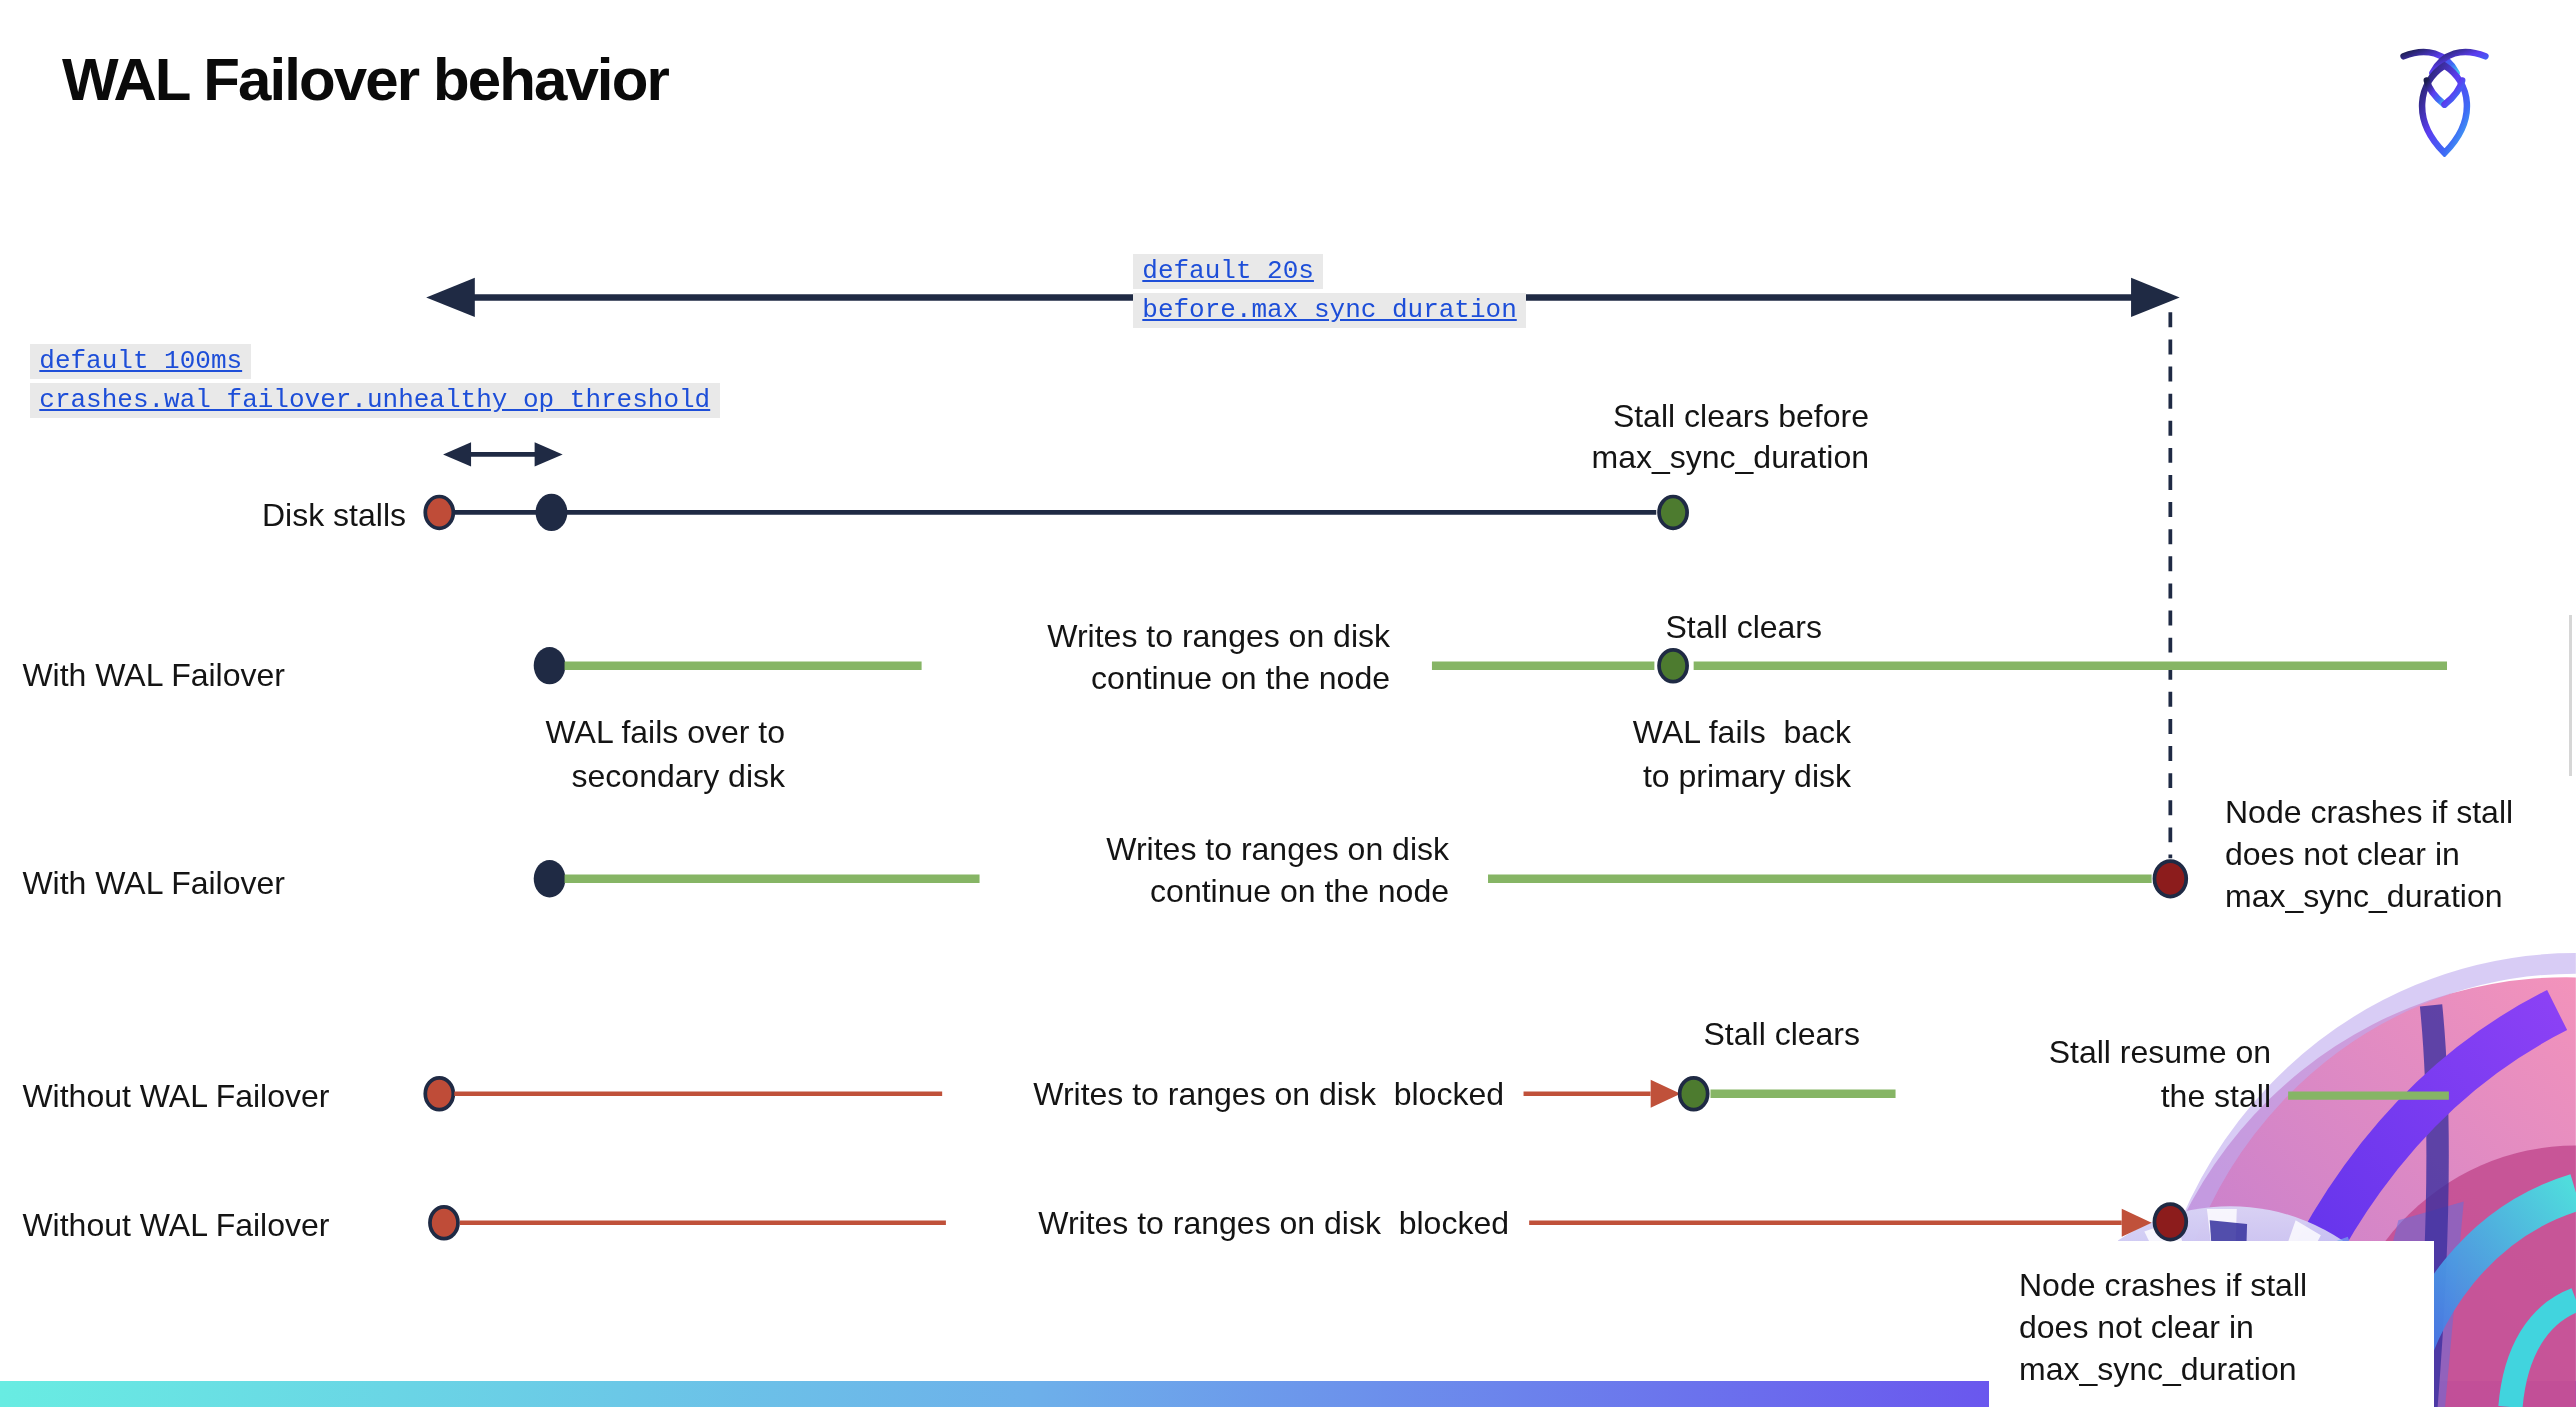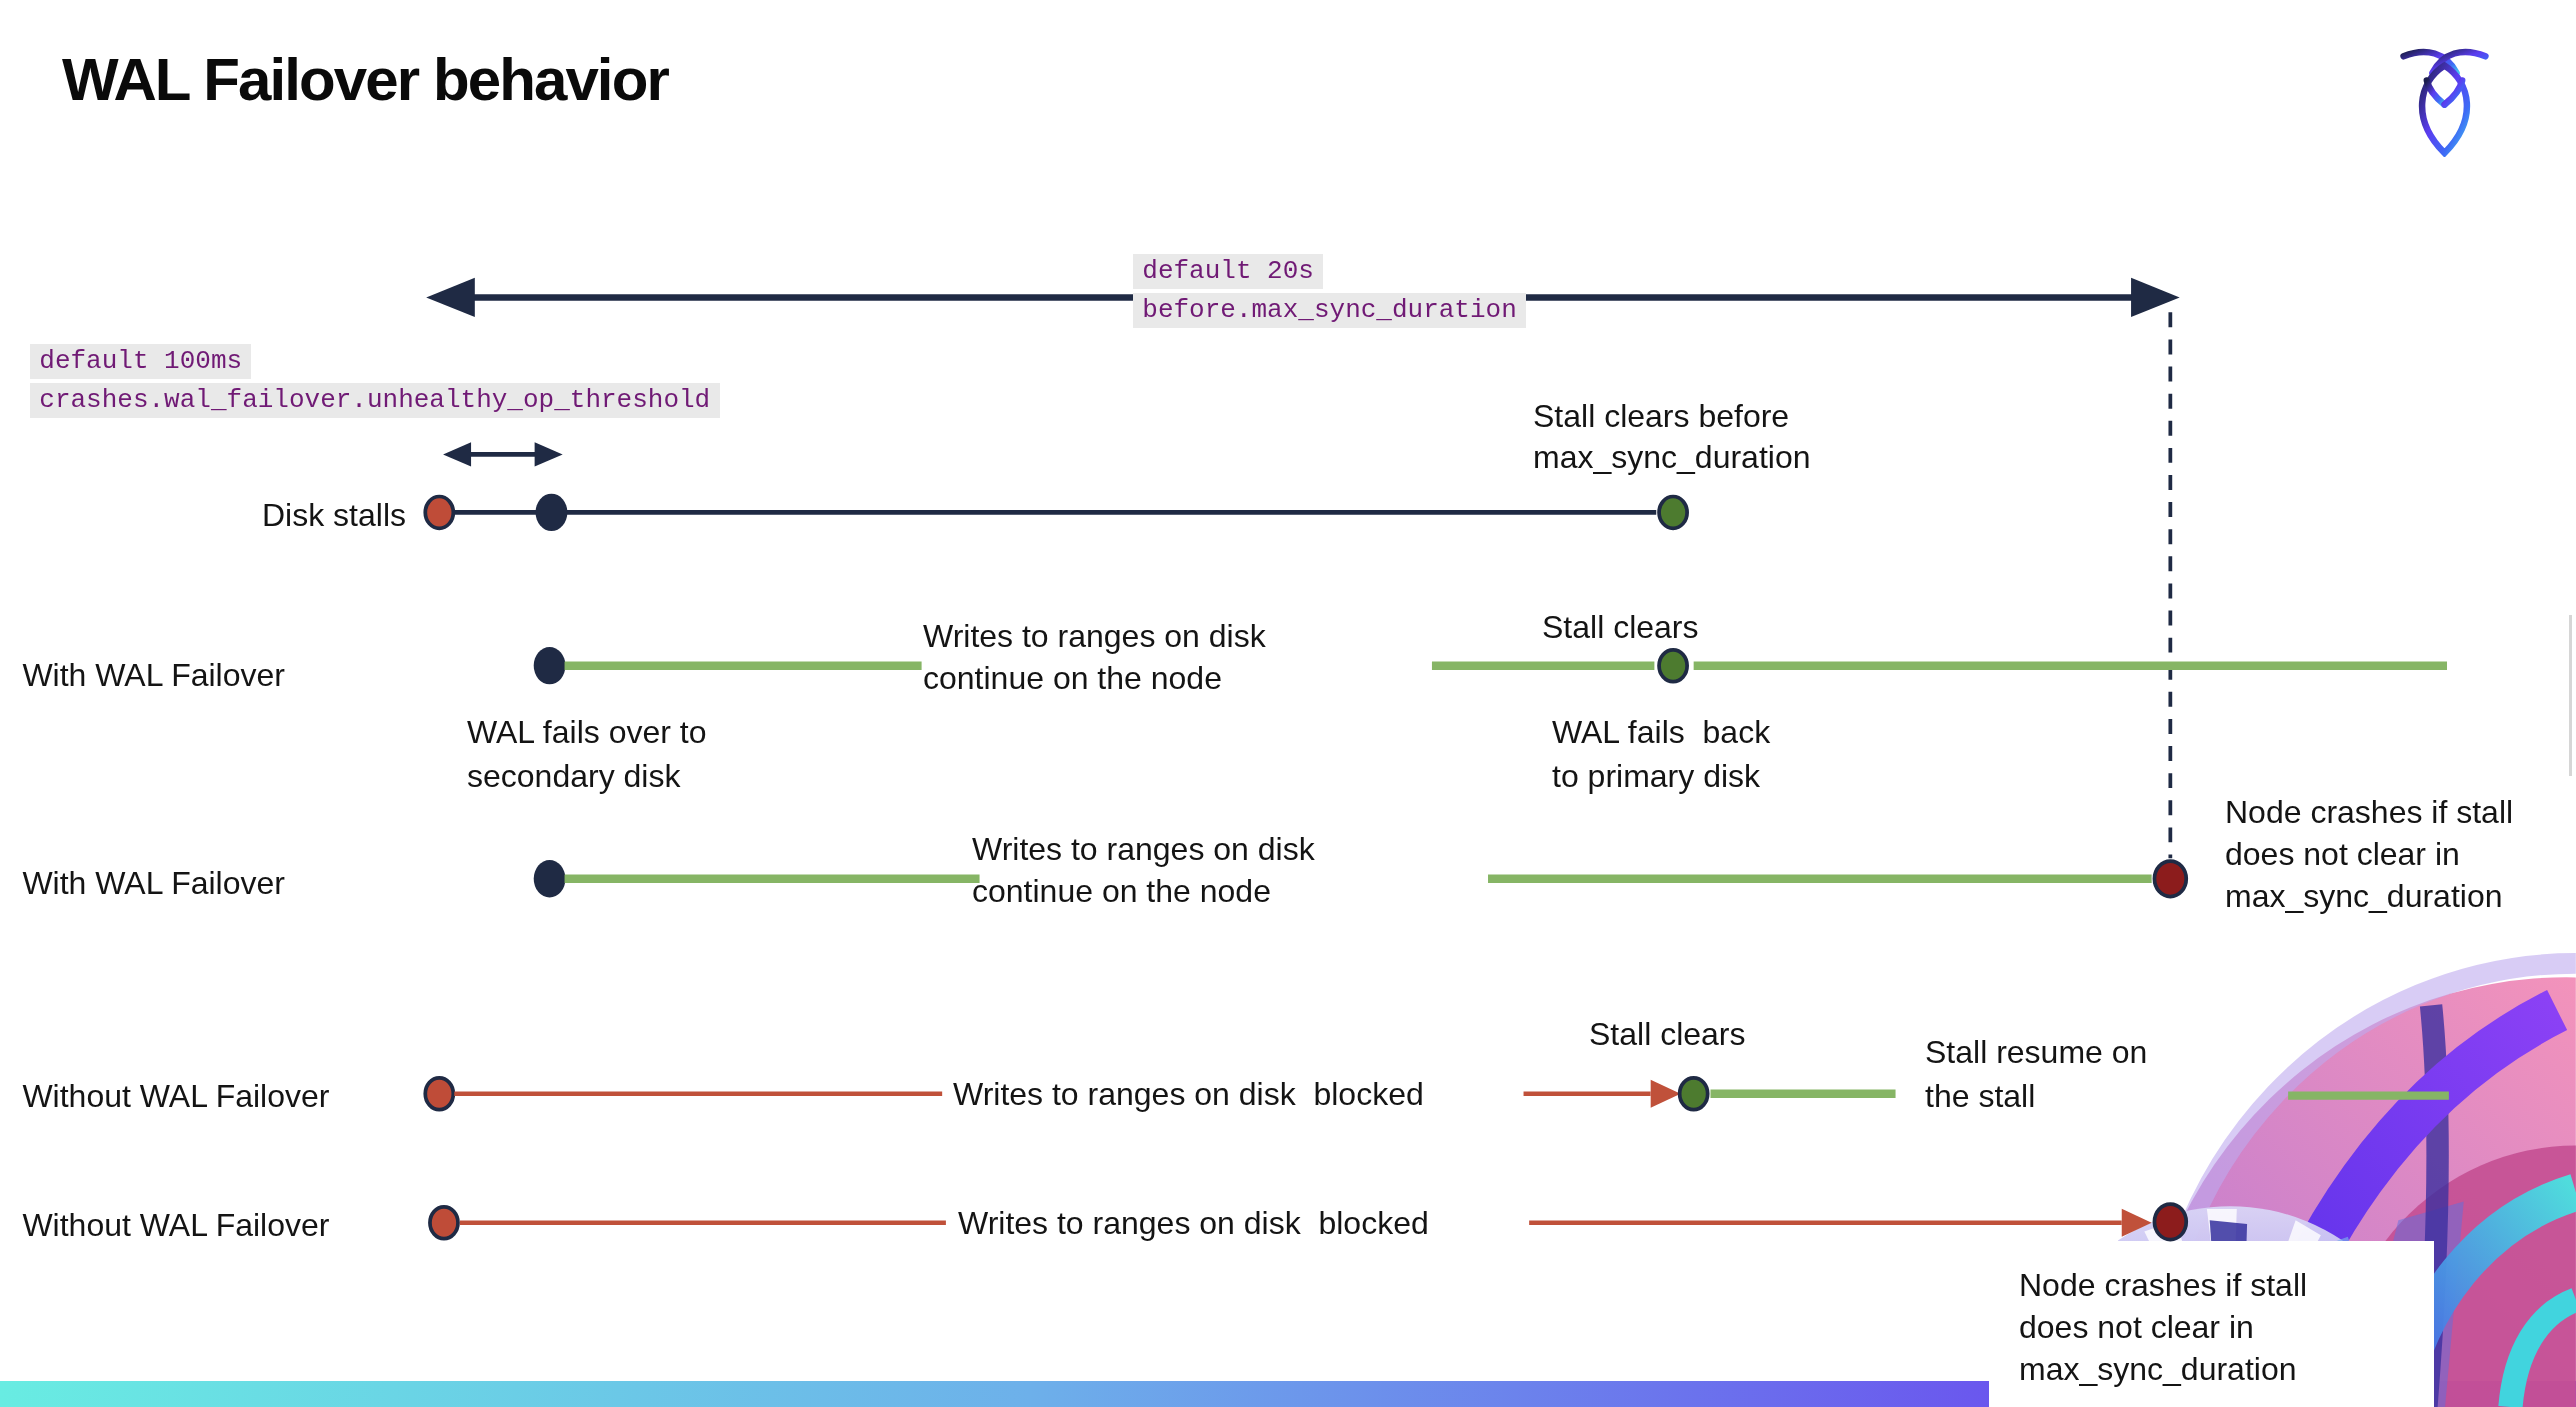--- a/index.html
+++ b/index.html
@@ -4,27 +4,27 @@
 <style>
   html,body{margin:0;padding:0;background:#ffffff;}
   body{width:2576px;height:1408px;position:relative;overflow:hidden;
        font-family:"Liberation Sans",sans-serif;color:#141414;}
   .abs{position:absolute;}
   
   .title{left:62px;top:45px;font-size:60px;font-weight:700;letter-spacing:-1.9px;
          color:#0a0a0a;z-index:5;}
   
   .cfg{z-index:5;font-family:"Liberation Mono","DejaVu Sans Mono",monospace;
-       font-size:26px;color:#701a75;line-height:1;}
+       font-size:26px;color:#1d4ed8;line-height:1;text-decoration:underline;}
   .cfg span{display:table;background:#e9e9e9;padding:3.7px 9.3px 5.6px 9.3px;margin-bottom:3.7px;white-space:pre;}
   .cfg-max{left:1133px;top:254px;}
   .cfg-thr{left:30px;top:344px;}
   
   .t{font-size:32px;line-height:42px;color:#141414;z-index:6;}
-  .ctr{text-align:left;}
+  .ctr{text-align:right;}
   .rgt{text-align:right;}
   .pre{white-space:pre;}
   .row-label{font-size:32px;}
   
   #bar{left:0;top:1381px;width:2576px;height:27px;z-index:0;
        background:linear-gradient(90deg,#68ece2 0%,#6db0ea 40%,#6a55ee 78%,#5b2ff0 100%);}
   #artwork{left:2118px;top:912px;z-index:1;}
   #whitebox{left:1989px;top:1241px;width:445px;height:166px;background:#ffffff;z-index:2;}
   #lines{left:0;top:0;z-index:3;}
   #edge-line{left:2569px;top:615px;width:2.8px;height:161px;background:#d6d6d6;z-index:1;}

